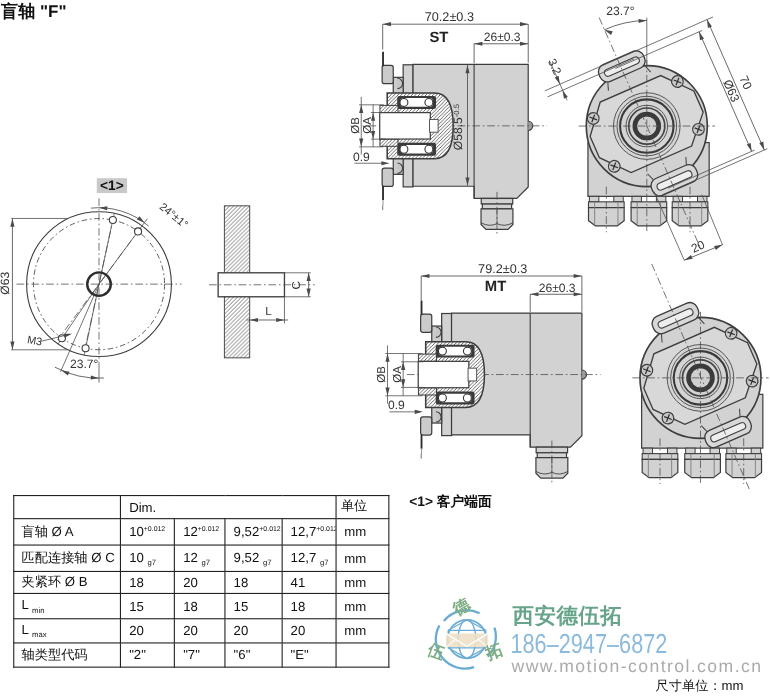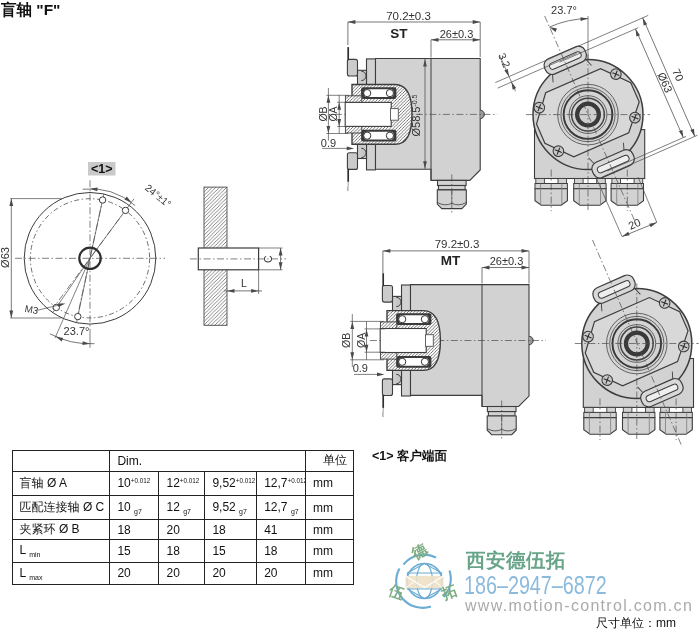--- a/index.html
+++ b/index.html
@@ -365,21 +365,21 @@
         <col style="width:49.1px">
         <col style="width:45.9px">
         <col style="width:51.8px">
         <col style="width:48.7px">
         <col style="width:48.0px">
       </colgroup>
 <tbody>
         <tr style="height:21px">
           <td style="border:1.2px solid #222"></td>
  <td colspan="4" style="border:1.2px solid #222;padding-left:7px">Dim.</td>
- <td style="border:1.2px solid #222;padding-left:17px">单位</td>
+ <td style="border:1.2px solid #222;padding-left:4px">单位</td>
         </tr>
 <tr style="height:24.8px">
           <td style="border:1.2px solid #222;padding-left:7px">盲轴 Ø A</td>
  <td style="border:1.2px solid #222;padding-left:7px">10<sup style="font-size:6.3px;vertical-align:4px">+0.012</sup></td>
  <td style="border:1.2px solid #222;padding-left:7px">12<sup style="font-size:6.3px;vertical-align:4px">+0.012</sup></td>
  <td style="border:1.2px solid #222;padding-left:7px">9,52<sup style="font-size:6.3px;vertical-align:4px">+0.012</sup></td>
  <td style="border:1.2px solid #222;padding-left:7px">12,7<sup style="font-size:6.3px;vertical-align:4px">+0.012</sup></td>
  <td style="border:1.2px solid #222;padding-left:7px">mm</td>
         </tr>
 <tr style="height:23.8px">
@@ -407,14 +407,22 @@
  <td style="border:1.2px solid #222;padding-left:7px">mm</td>
         </tr>
 <tr style="height:22.2px">
           <td style="border:1.2px solid #222;padding-left:7px">L <sub style="font-size:7px;vertical-align:-3px">max</sub></td>
  <td style="border:1.2px solid #222;padding-left:7px">20</td>
  <td style="border:1.2px solid #222;padding-left:7px">20</td>
  <td style="border:1.2px solid #222;padding-left:7px">20</td>
  <td style="border:1.2px solid #222;padding-left:7px">20</td>
  <td style="border:1.2px solid #222;padding-left:7px">mm</td>
         </tr>
+<tr style="height:21.7px">
+          <td style="border:1.2px solid #222;padding-left:7px">轴类型代码</td>
+ <td style="border:1.2px solid #222;padding-left:7px">"2"</td>
+ <td style="border:1.2px solid #222;padding-left:7px">"7"</td>
+ <td style="border:1.2px solid #222;padding-left:7px">"6"</td>
+ <td style="border:1.2px solid #222;padding-left:7px">"E"</td>
+ <td style="border:1.2px solid #222;padding-left:7px"></td>
+        </tr>
 </tbody>
     </table>
 </div>
 </body></html>

